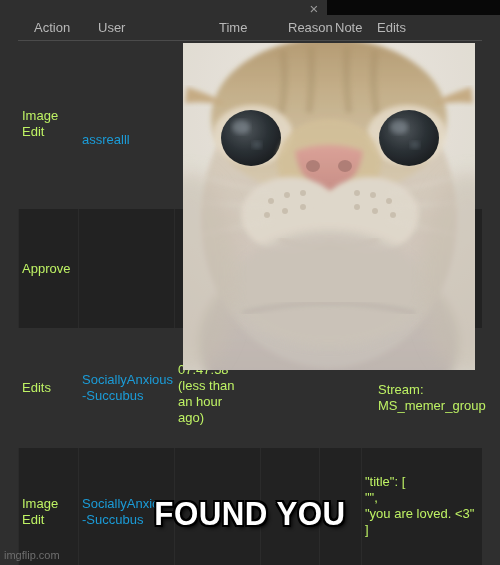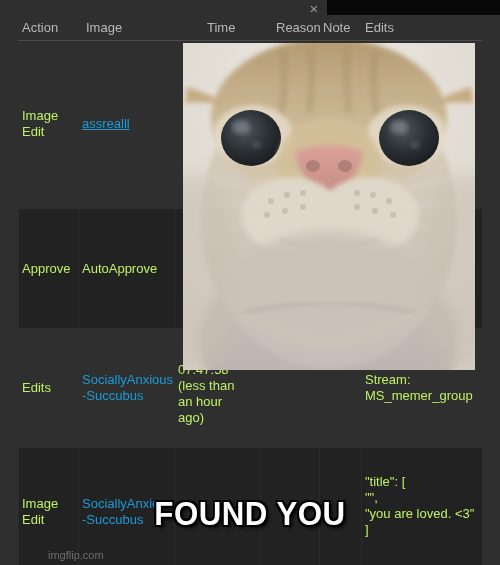--- a/index.html
+++ b/index.html
@@ -50,20 +50,21 @@
     width: 500px;
     height: 22px;
   }
   .thead .th {
     position: absolute;
     top: 0;
     color: #b8b8b8;
     font-size: 13px;
     line-height: 20px;
     white-space: nowrap;
+    margin-left: 12px;
   }
   .th-action { left: 22px; }
   .th-user   { left: 86px; }
   .th-time   { left: 207px; }
   .th-reason { left: 276px; }
   .th-note   { left: 323px; }
   .th-edits  { left: 365px; }
 
   .header-rule {
     position: absolute;
@@ -144,60 +145,58 @@
   }
 
   
   .watermark {
     position: absolute;
     left: 4px;
     bottom: 3px;
     color: #6e6e6e;
     font-size: 11px;
     line-height: 13px;
-    margin-left: 44px;
   }
 </style>
 </head>
 <body>
 
 <div id="screen">
 
   <div class="top-black"></div>
 
   <div class="close-btn">×</div>
 
   <div class="thead">
     <div class="th th-action">Action</div>
-    <div class="th th-user">Image</div>
+    <div class="th th-user">User</div>
     <div class="th th-time">Time</div>
     <div class="th th-reason">Reason</div>
     <div class="th th-note">Note</div>
     <div class="th th-edits">Edits</div>
   </div>
   <div class="header-rule"></div>
 
   <div class="row" style="top:44px; height:165px;">
     <div class="cell c-action" style="top:64px;">Image Edit</div>
-    <div class="cell c-user user-link" style="top:72px;text-decoration:underline;">assrealll</div>
+    <div class="cell c-user user-link" style="top:88px;">assrealll</div>
   </div>
 
   <div class="row alt" style="top:209px; height:119px;">
     <div class="vdiv" style="left:0px;"></div>
     <div class="vdiv" style="left:60px;"></div>
     <div class="vdiv" style="left:156px;"></div>
     <div class="cell c-action" style="top:52px;">Approve</div>
-    <div class="cell c-user" style="top:52px; width:96px;">AutoApprove</div>
   </div>
 
   <div class="row" style="top:330px; height:117px;">
     <div class="cell c-action" style="top:50px;">Edits</div>
     <div class="cell c-user user-link" style="top:42px;">SociallyAnxious-Succubus</div>
     <div class="cell c-time" style="top:32px;">07:47:58 (less than an hour ago)</div>
-    <div class="cell c-edits" style="top:42px;">Stream: MS_memer_group</div>
+    <div class="cell c-edits" style="top:52px;margin-left:13px;">Stream: MS_memer_group</div>
   </div>
 
   <div class="row alt" style="top:448px; height:117px;">
     <div class="vdiv" style="left:0px;"></div>
     <div class="vdiv" style="left:60px;"></div>
     <div class="vdiv" style="left:156px;"></div>
     <div class="vdiv" style="left:242px;"></div>
     <div class="vdiv" style="left:301px;"></div>
     <div class="vdiv" style="left:343px;"></div>
     <div class="cell c-action" style="top:48px;">Image Edit</div>

